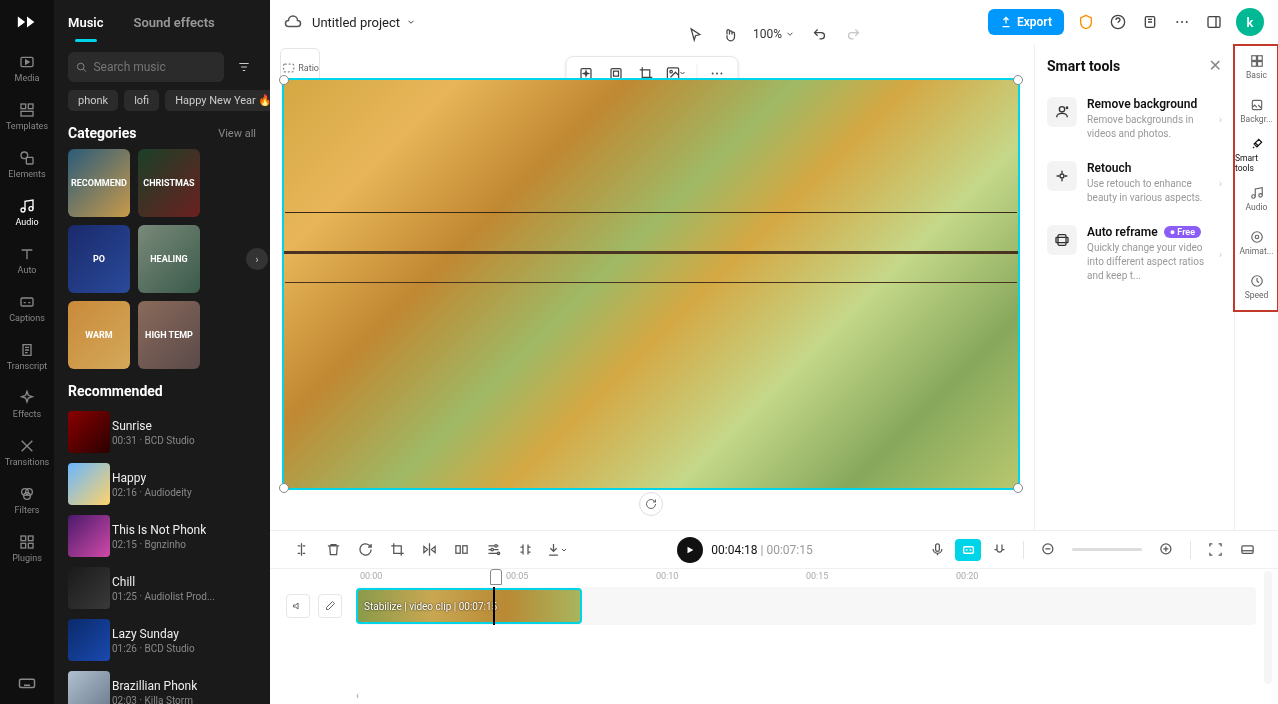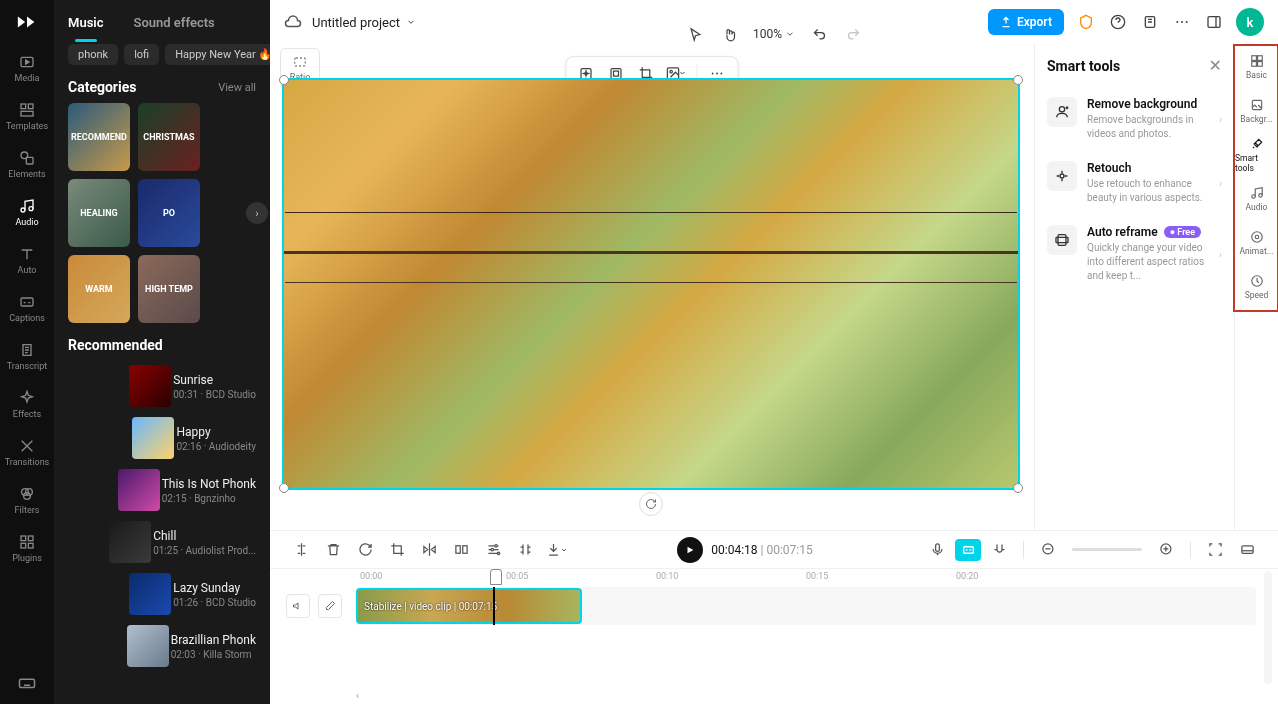--- a/index.html
+++ b/index.html
@@ -30,40 +30,40 @@
 
 .mp-section-head { display:flex; justify-content:space-between; align-items:center; padding: 14px 14px 8px; }
 .mp-section-title { font-size: 14px; font-weight: 700; }
 .mp-viewall { font-size: 11px; color: #888; cursor:pointer; }
 
 .cat-grid { display:flex; flex-wrap:wrap; gap:8px; padding: 0 14px; position:relative; }
 .cat-card { width: 62px; height: 68px; border-radius: 6px; display:flex; align-items:center; justify-content:center; font-size:9px; font-weight:700; color:#fff; text-align:center; padding:2px; cursor:pointer; position:relative; overflow:hidden; }
 .cat-nav { position:absolute; right:2px; top:50%; transform:translateY(-50%); width:22px; height:22px; background:#333; border-radius:50%; display:flex; align-items:center; justify-content:center; color:#ccc; cursor:pointer; font-size:10px; z-index:2; }
 
 .track-list { padding: 0 14px; display:flex; flex-direction:column; gap:10px; margin-top:4px; }
-.track { display:flex; align-items:center; gap:2px; cursor:pointer;justify-content:flex-end; }
+.track { display:flex; align-items:center; gap:2px; cursor:pointer; }
 .track-thumb { width:42px; height:42px; border-radius:4px; flex-shrink:0; }
 .track-info { display:flex; flex-direction:column; gap:2px; overflow:hidden; }
 .track-title { font-size:12px; color:#eee; white-space:nowrap; overflow:hidden; text-overflow:ellipsis; }
 .track-meta { font-size:10px; color:#888; white-space:nowrap; overflow:hidden; text-overflow:ellipsis; }
 
 
 .top-bar { position:absolute; left:270px; top:0; right:0; height:44px; display:flex; align-items:center; padding: 0 14px; gap:10px; background:#fff; }
 .cloud-ico { color:#555; }
 .project-title { font-size:13px; color:#222; display:flex; align-items:center; gap:6px; cursor:pointer; }
 .tb-center { position:absolute; left:50%; transform:translateX(-50%); display:flex; align-items:center; gap:14px;margin-top:24px; }
 .tb-ico { width:20px; height:20px; display:flex; align-items:center; justify-content:center; color:#444; cursor:pointer; }
 .zoom-disp { font-size:12px; color:#333; display:flex; align-items:center; gap:3px; cursor:pointer; }
 .tb-right { margin-left:auto; display:flex; align-items:center; gap:12px; }
 .export-btn { background:#0098fd; color:#fff; border:none; border-radius:6px; padding:6px 12px; font-size:12px; font-weight:600; cursor:pointer; display:flex; align-items:center; gap:5px; }
 .avatar { width:28px; height:28px; border-radius:50%; background:#00b894; color:#fff; display:flex; align-items:center; justify-content:center; font-size:13px; font-weight:600; cursor:pointer; }
 
 
 .canvas-area { position:absolute; left:270px; top:44px; width: 763px; height: 486px; background:#fff; }
-.ratio-btn { position:absolute; left:10px; top:4px; width:40px; height:40px; border:1px solid #e5e5e5; border-radius:6px; display:flex; flex-direction:column; align-items:center; justify-content:center; gap:2px; color:#666; font-size:9px; cursor:pointer; background:#fff; }
+.ratio-btn { position:absolute; left:10px; top:4px; width:40px; height:40px; border:1px solid #e5e5e5; border-radius:6px; display:flex; align-items:center; justify-content:center; gap:2px; color:#666; font-size:9px; cursor:pointer; background:#fff; }
 .canvas-toolbar { position:absolute; top:12px; left:50%; transform:translateX(-50%); background:#fff; border:1px solid #e5e5e5; border-radius:8px; height:34px; display:flex; align-items:center; padding:0 6px; gap:2px; box-shadow:0 1px 4px rgba(0,0,0,0.06); }
 .ct-btn { width:28px; height:28px; display:flex; align-items:center; justify-content:center; color:#444; cursor:pointer; border-radius:4px; }
 .preview { position:absolute; left:12px; top:34px; width:738px; height:412px; border:2px solid #00d4e9; background: linear-gradient(135deg, #d4a843 0%, #e8b659 15%, #c18832 30%, #9fb965 45%, #d4a843 55%, #c5d889 70%, #87a85c 85%, #b8c76e 100%); }
 .preview::before { content:""; position:absolute; top:42%; left:0; right:0; height:3px; background:#4a3320; box-shadow: 0 -40px 0 -1px #3a2818, 0 30px 0 -1px #4a3320; }
 .handle { position:absolute; width:10px; height:10px; background:#fff; border:1px solid #888; border-radius:50%; }
 .handle.tl { top:-5px; left:-5px; } .handle.tr { top:-5px; right:-5px; } .handle.bl { bottom:-5px; left:-5px; } .handle.br { bottom:-5px; right:-5px; }
 .rotate-handle { position:absolute; bottom:-28px; left:50%; transform:translateX(-50%); width:24px; height:24px; background:#fff; border:1px solid #ddd; border-radius:50%; display:flex; align-items:center; justify-content:center; color:#666; cursor:pointer; }
 
 
 .right-rail { position:absolute; right:0; top:44px; width:44px; height:calc(100% - 44px); background:#fff; border-left:1px solid #eee; display:flex; flex-direction:column; }
@@ -228,34 +228,48 @@
         <path d="M6 11h0M10 11h0M14 11h0M18 11h0M8 15h8"></path>
       </svg>
     </div>
 </div>
 
 <div class="music-panel">
   <div class="mp-tabs">
     <div class="mp-tab active">Music</div>
     <div class="mp-tab">Sound effects</div>
   </div>
+  <div class="mp-search">
+    <div class="mp-search-box">
+      <svg width="13" height="13" viewBox="0 0 24 24" fill="none" stroke="#888" stroke-width="2">
+          <circle cx="10" cy="10" r="7"></circle>
+          <path d="M21 21l-6-6"></path>
+        </svg>
+      <input type="text" placeholder="Search music" style="">
+    </div>
+    <div class="mp-filter">
+        <svg width="14" height="14" viewBox="0 0 24 24" fill="none" stroke="currentColor" stroke-width="2">
+          <path d="M4 6h16M7 12h10M10 18h4"></path>
+        </svg>
+      </div>
+  </div>
   <div class="mp-chips">
     <div class="chip">phonk</div>
     <div class="chip">lofi</div>
     <div class="chip"><span>Happy New Year</span> <span class="fire">🔥</span></div>
   </div>
   <div class="mp-section-head">
     <div class="mp-section-title">Categories</div>
     <div class="mp-viewall">View all</div>
   </div>
   <div class="cat-grid">
     <div class="cat-card" style="background:linear-gradient(135deg,#2a5b7a,#c99a4a)">RECOMMEND</div>
     <div class="cat-card" style="background:linear-gradient(135deg,#1a4028,#6b2020)">CHRISTMAS</div>
+    <div class="cat-card" style="background:linear-gradient(135deg,#1a2a6b,#2a4a9b)">PO</div>
     <div class="cat-card" style="background:linear-gradient(135deg,#7a8a7a,#3a5a4a)">HEALING</div>
-    <div class="cat-card" style="background:linear-gradient(135deg,#1a2a6b,#2a4a9b)">PO</div>
     <div class="cat-card" style="background:linear-gradient(135deg,#c98a3a,#d4a85a)">WARM</div>
     <div class="cat-card" style="background:linear-gradient(135deg,#8a6a5a,#5a4a4a)">HIGH TEMP</div>
     <div class="cat-nav">›</div>
   </div>
   <div class="mp-section-head">
     <div class="mp-section-title">Recommended</div>
   </div>
   <div class="track-list">
     <div class="track">
         <div class="track-thumb" style="background:linear-gradient(135deg,#8b0000,#2a0000)"></div>

